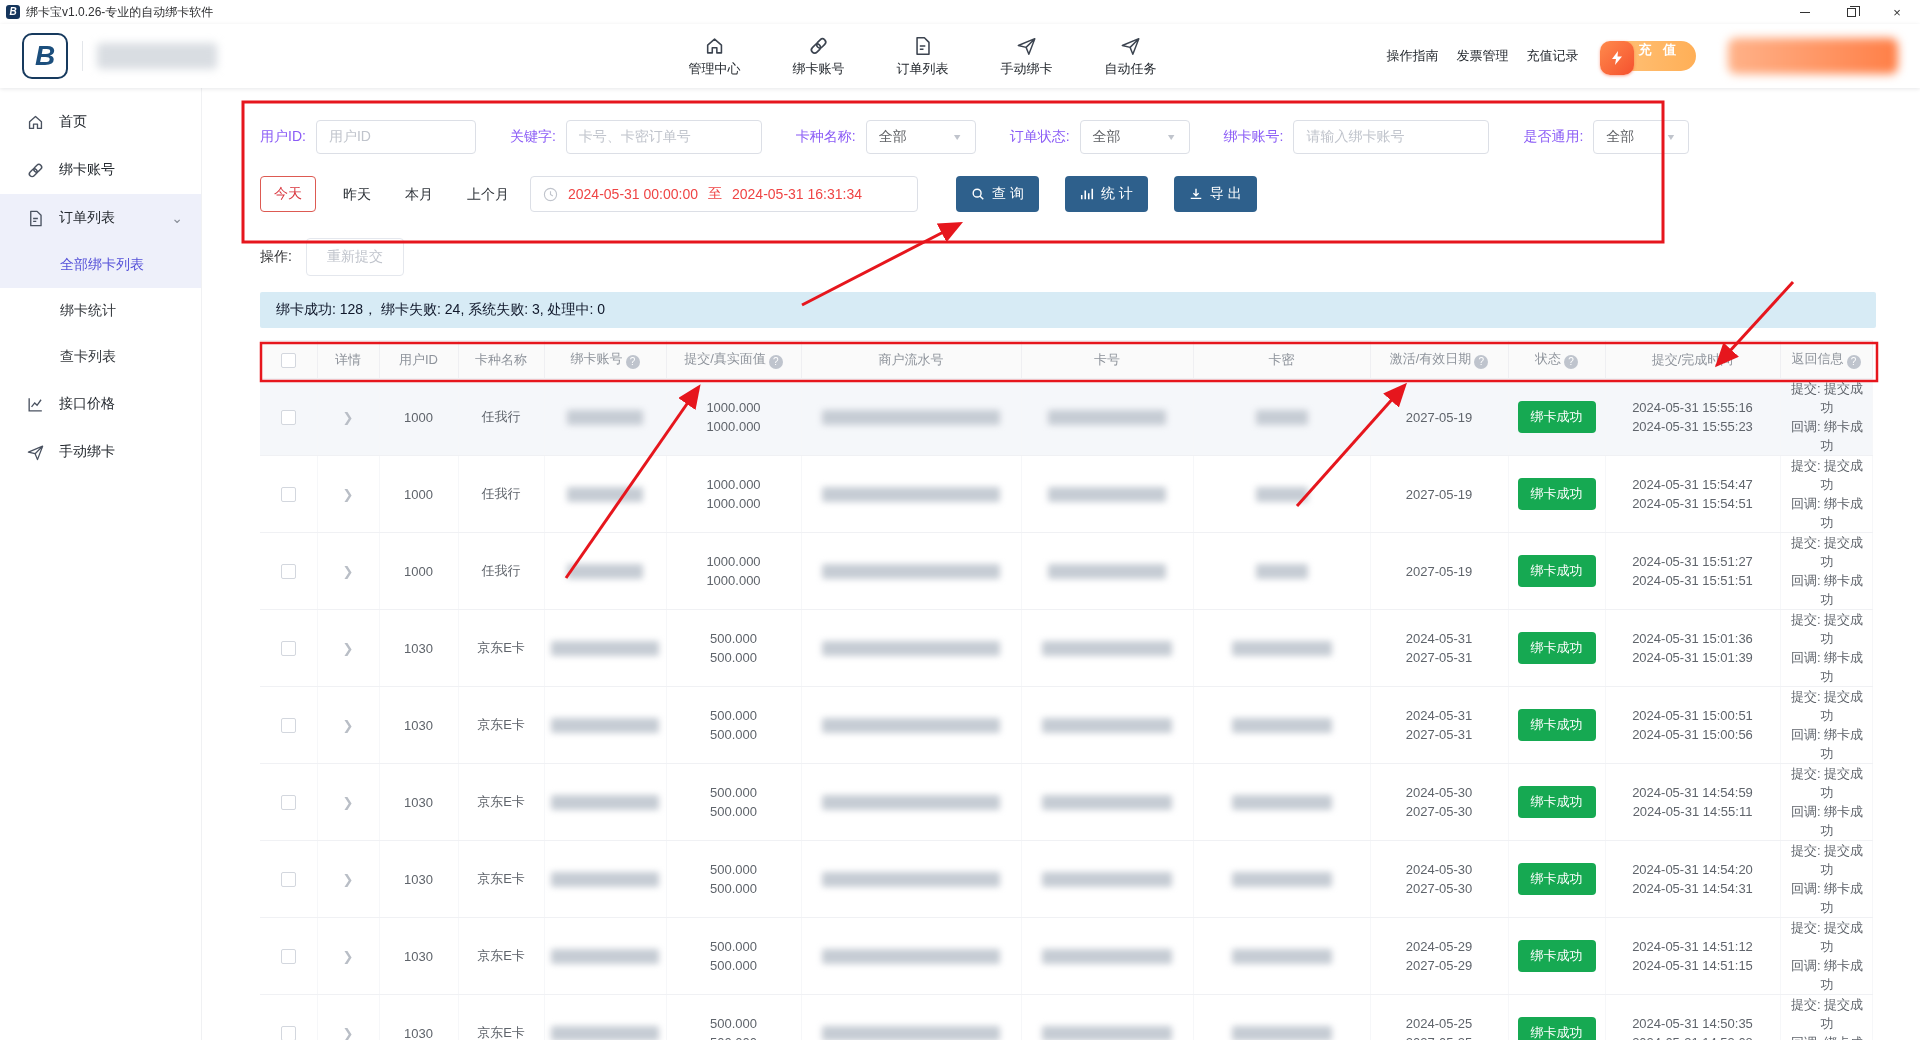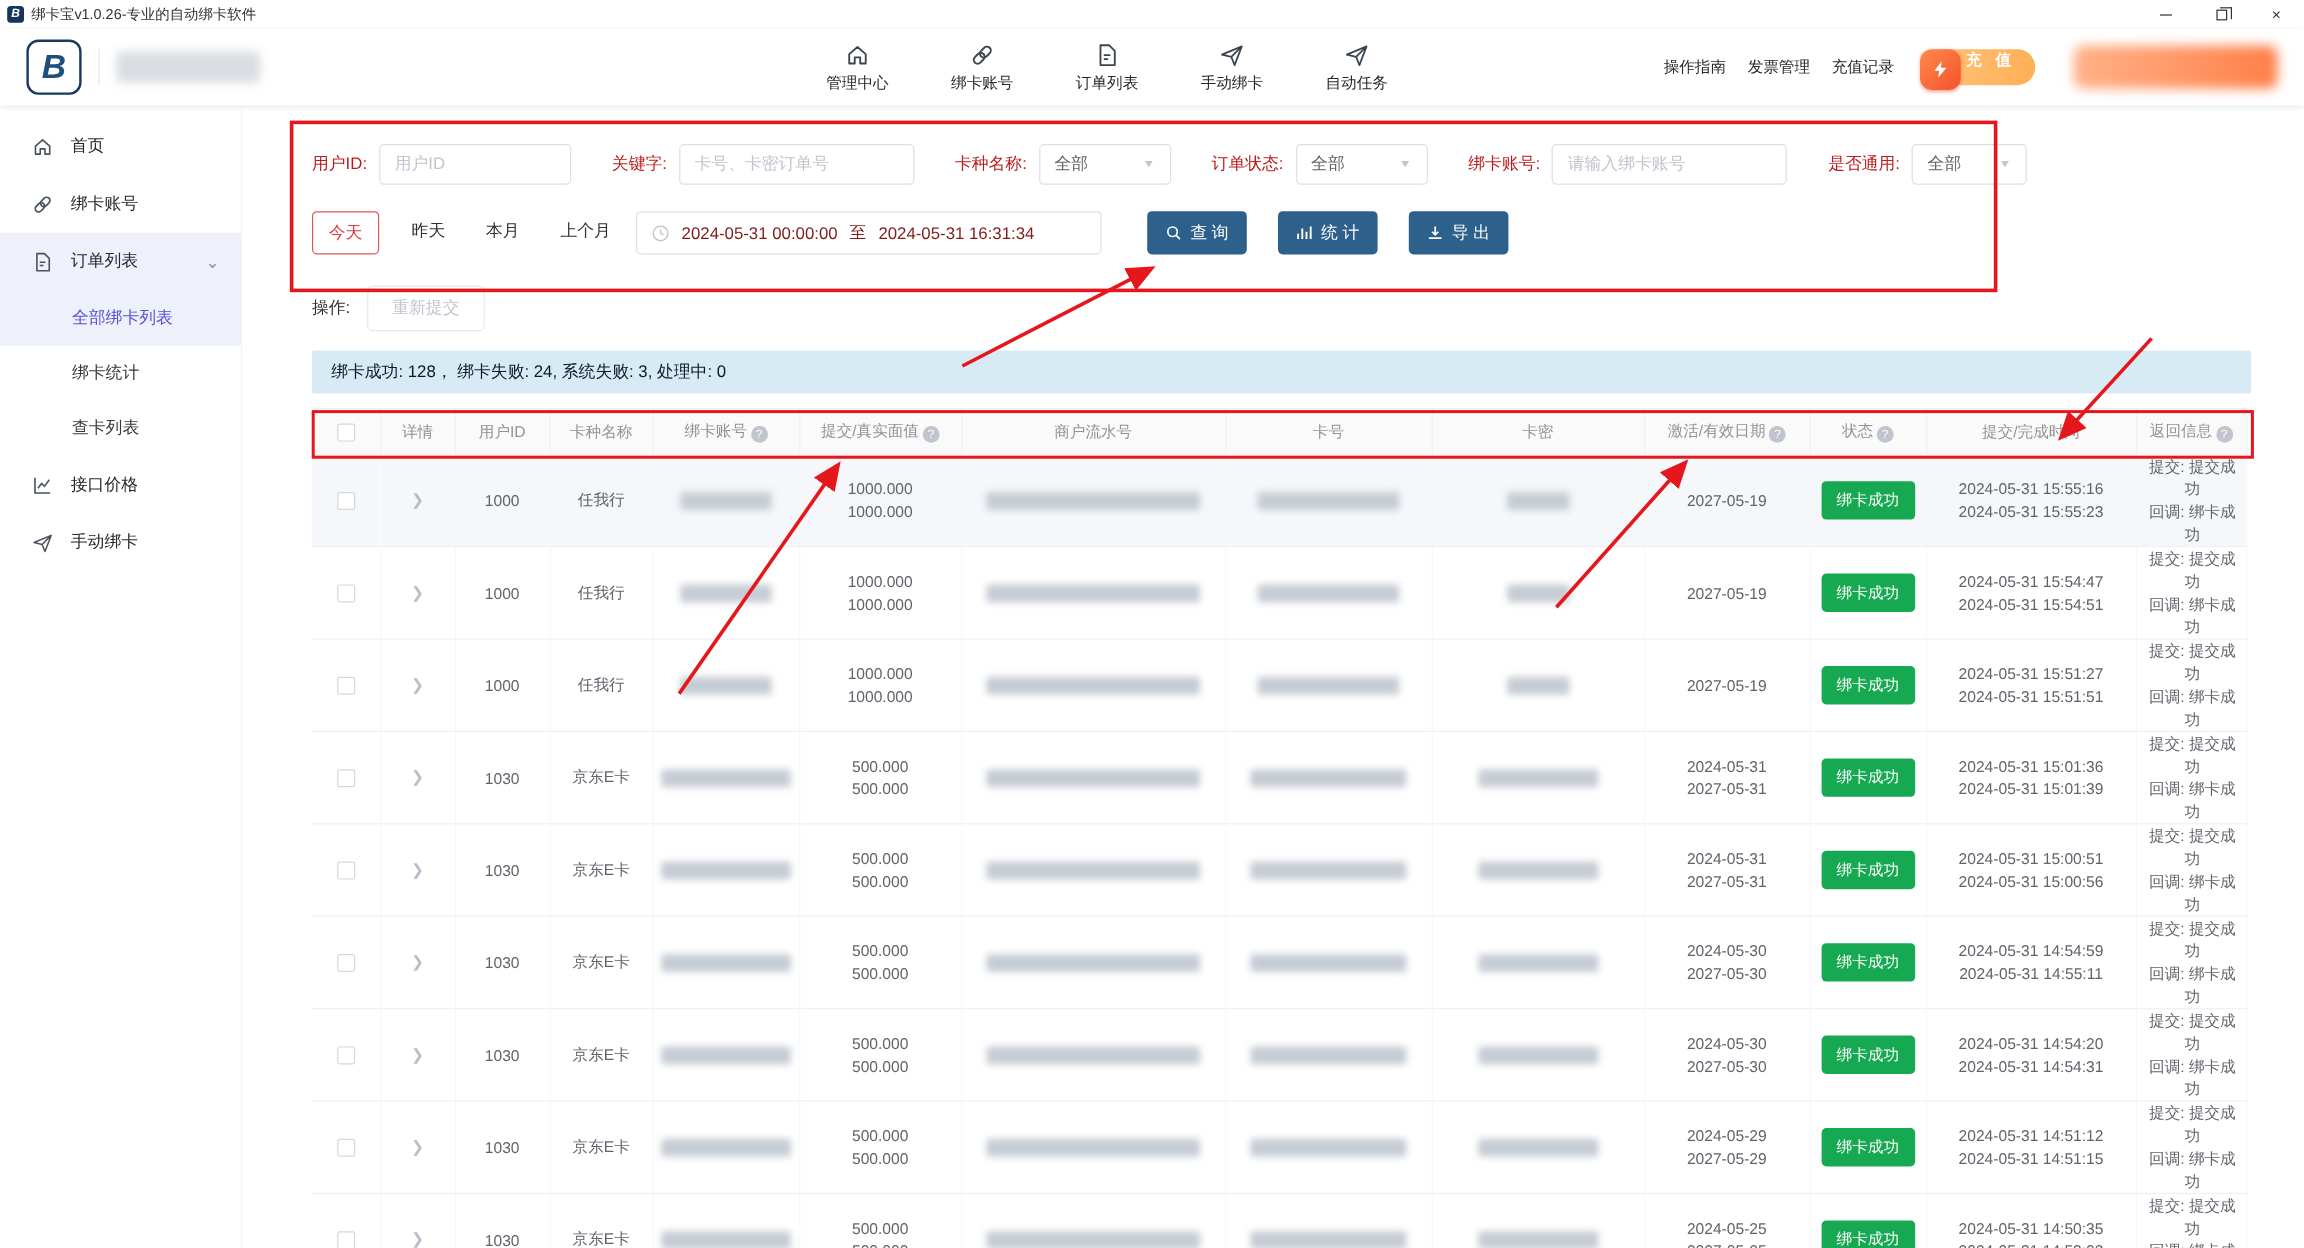--- a/index.html
+++ b/index.html
@@ -35,30 +35,30 @@
   .side-item{height:48px;display:flex;align-items:center;gap:14px;padding-left:26px;font-size:14px;color:#24292f;cursor:pointer;position:relative}
   .side-item svg{width:19px;height:19px;color:#4a5260}
   .side-item .chev{margin-left:auto;margin-right:18px;color:#8a9099}
   .side-item.hl{background:#eef0fa}
   .side-sub{height:46px;display:flex;align-items:center;padding-left:60px;font-size:14px;color:#34383d;cursor:pointer}
   .side-sub.hl{background:#eef0fa}
   .side-sub.active{color:#5551d8}
   
   .main{flex:1;background:#fff;padding:32px 44px 0 58px;position:relative}
   .frow{display:flex;align-items:center;gap:10px;font-size:14px}
-  .frow label{color:#b91c1c;white-space:nowrap}
+  .frow label{color:#8b5cf6;white-space:nowrap}
   .inp{height:34px;border:1px solid #dcdfe6;border-radius:4px;background:#fff;display:flex;align-items:center;padding:0 12px;color:#606266;font-size:14px}
   .inp .ph{color:#c0c4cc}
   .sel{justify-content:space-between;cursor:pointer}
   .sel .car{color:#c0c4cc;font-size:11px;transform:scaleY(.8);margin-left:10px}
   .gap{width:14px}
-  .daterow{display:flex;align-items:flex-start;margin-top:22px;font-size:14px}
+  .daterow{display:flex;align-items:flex-end;margin-top:22px;font-size:14px}
   .qbtn{padding:8px 13px;border-radius:4px;color:#2d3238;cursor:pointer;margin-right:8px;background:#fff}
   .qbtn.today{border:1px solid #dd5a52;color:#d9363e;margin-right:14px}
-  .dateinp{width:388px;height:36px;border:1px solid #dcdfe6;border-radius:4px;display:flex;align-items:center;gap:10px;padding:0 12px;color:#7f1d1d;margin-right:38px}
+  .dateinp{width:388px;height:36px;border:1px solid #dcdfe6;border-radius:4px;display:flex;align-items:center;gap:10px;padding:0 12px;color:#ef4444;margin-right:38px}
   .dateinp svg{width:15px;height:15px;color:#c0c4cc}
   .btn-dark{height:36px;padding:0 15px;border-radius:4px;background:#2e608c;color:#fff;display:flex;align-items:center;gap:7px;font-size:14px;cursor:pointer;margin-right:26px}
   .btn-dark svg{width:14px;height:14px}
   .oprow{display:flex;align-items:center;gap:14px;margin-top:26px;font-size:14px}
   .btn-disabled{border:1px solid #e4e7ed;color:#c0c4cc;background:#fff;padding:9px 20px;border-radius:4px;font-size:14px}
   .summary{margin-top:16px;background:#d7ebf5;color:#0f172a;font-size:14px;padding:9px 16px;border-radius:2px}
   
   table{border-collapse:collapse;table-layout:fixed;width:1612px;margin-top:12px;font-size:13px;color:#5f646b}
   thead th{background:#fafafa;font-weight:normal;color:#8e939b;height:38px;border:1px solid #f0f1f4;border-left:none;border-right:1px solid #efeff2;padding:0 4px;white-space:nowrap}
   tbody td{height:59px;border-bottom:1px solid #f0f1f4;border-right:1px solid #f6f7f9;text-align:center;padding:0 4px;overflow:hidden}

